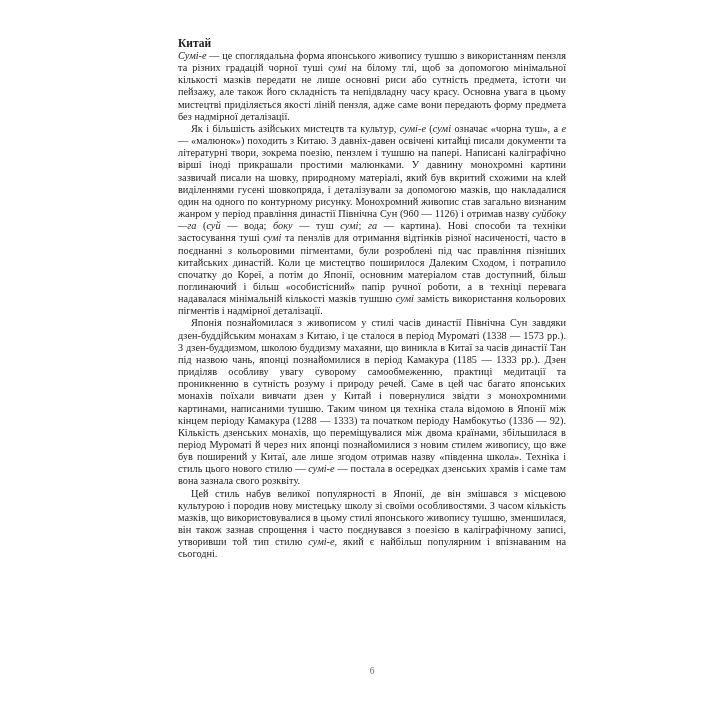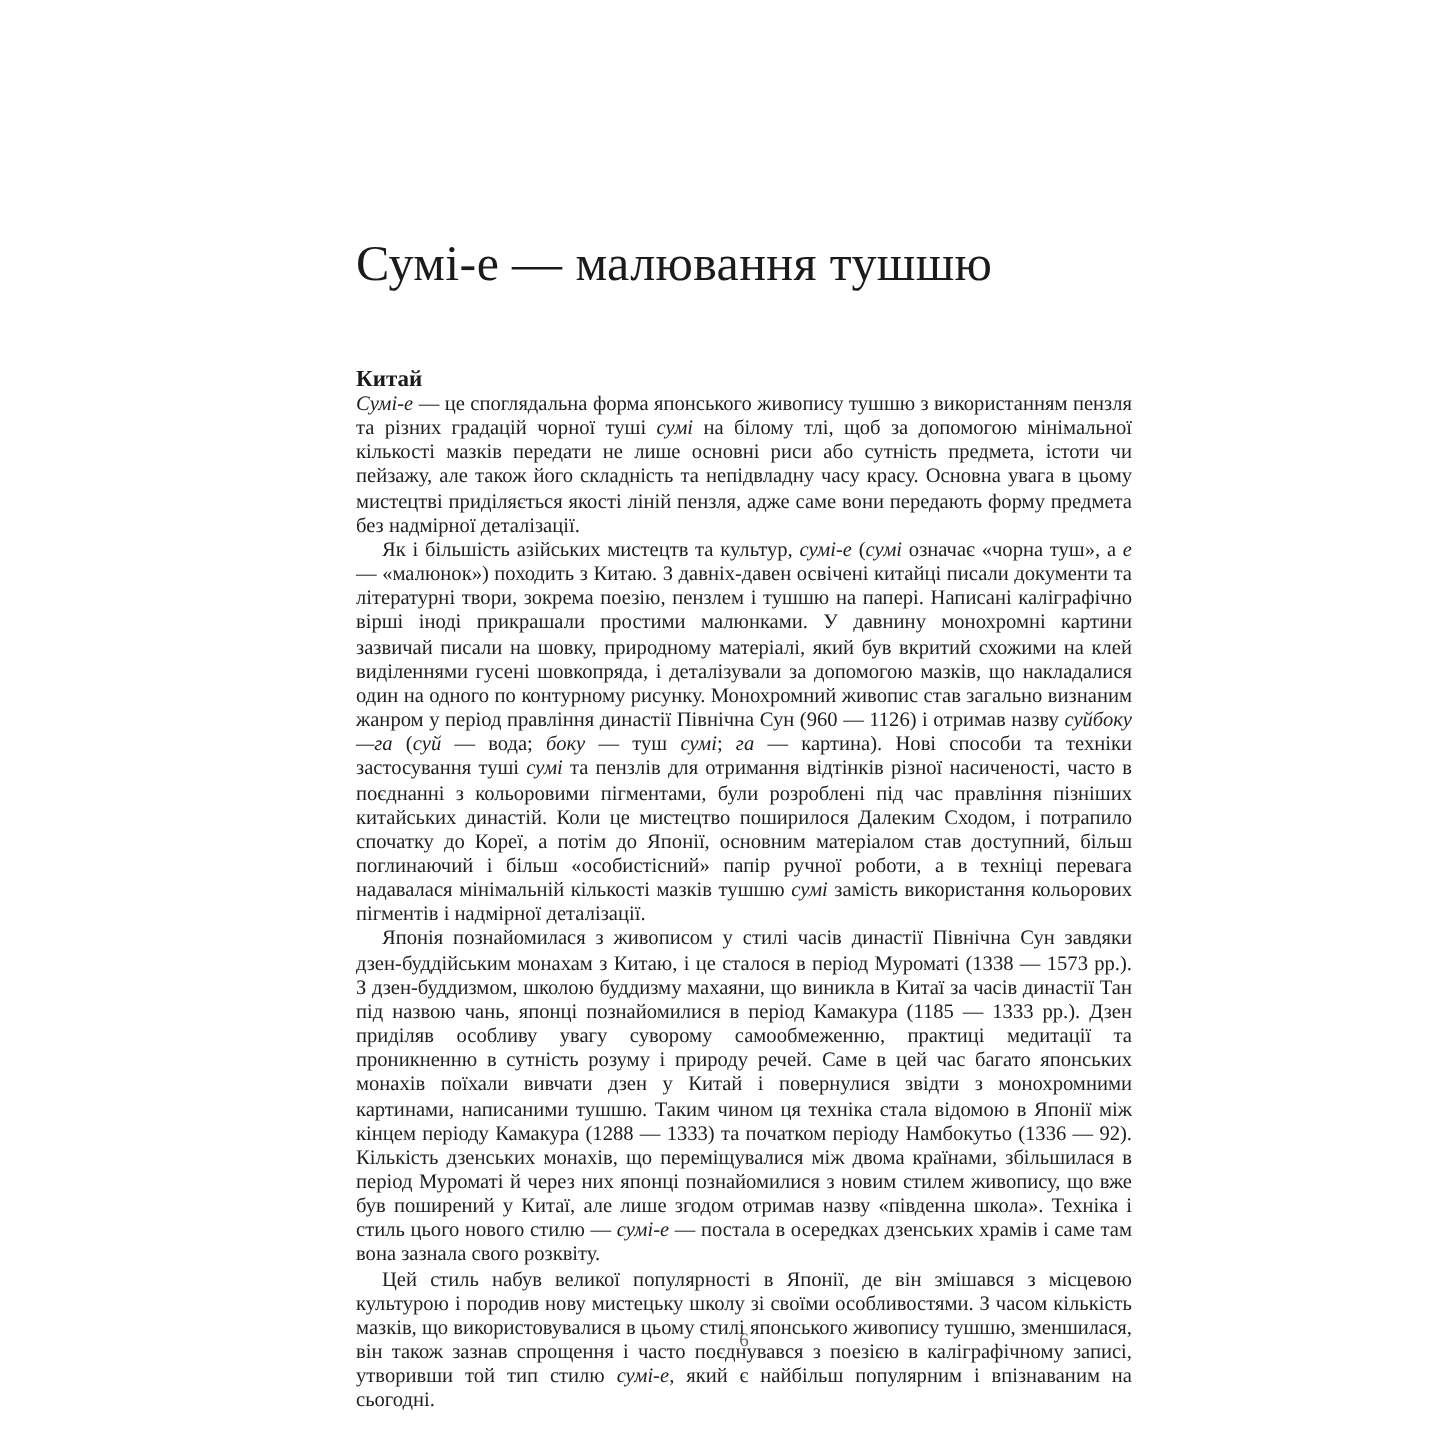--- a/index.html
+++ b/index.html
@@ -57,21 +57,20 @@
     width: 388px;
     text-align: center;
     font-size: 9.5px;
     color: #666666;
   }
 </style>
 </head>
 <body>
 
 <div class="text-column">
-  <h1 class="page-title">Сумі-е — малювання тушшю</h1>
   <h2 class="section-heading">Китай</h2>
   <div class="body-text">
       <p><em>Сумі-е</em><span> — це споглядальна форма японського живопису тушшю з використанням пензля та різних градацій чорної туші </span><em>сумі</em><span> на білому тлі, щоб за допомогою мінімальної кількості мазків передати не лише основні риси або сутність предмета, істоти чи пейзажу, але також його складність та непідвладну часу красу. Основна увага в цьому мистецтві приділяється якості ліній пензля, адже саме вони передають форму предмета без надмірної деталізації.</span></p>
       <p class="indent"><span>Як і більшість азійських мистецтв та культур, </span><em>сумі-е</em><span> (</span><em>сумі</em><span> означає «чорна туш», а </span><em>е</em><span> — «малюнок») походить з Китаю. З давніх-давен освічені китайці писали документи та літературні твори, зокрема поезію, пензлем і тушшю на папері. Написані каліграфічно вірші іноді прикрашали простими малюнками. У давнину монохромні картини зазвичай писали на шовку, природному матеріалі, який був вкритий схожими на клей виділеннями гусені шовкопряда, і деталізували за допомогою мазків, що накладалися один на одного по контурному рисунку. Монохромний живопис став загально визнаним жанром у період правління династії Північна Сун (960 — 1126) і отримав назву </span><em>суйбоку—га</em><span> (</span><em>суй</em><span> — вода; </span><em>боку</em><span> — туш </span><em>сумі</em><span>; </span><em>га</em><span> — картина). Нові способи та техніки застосування туші </span><em>сумі</em><span> та пензлів для отримання відтінків різної насиченості, часто в поєднанні з кольоровими пігментами, були розроблені під час правління пізніших китайських династій. Коли це мистецтво поширилося Далеким Сходом, і потрапило спочатку до Кореї, а потім до Японії, основним матеріалом став доступний, більш поглинаючий і більш «особистісний» папір ручної роботи, а в техніці перевага надавалася мінімальній кількості мазків тушшю </span><em>сумі</em><span> замість використання кольорових пігментів і надмірної деталізації.</span></p>
       <p class="indent"><span>Японія познайомилася з живописом у стилі часів династії Північна Сун завдяки дзен-буддійським монахам з Китаю, і це сталося в період Муроматі (1338 — 1573 рр.). З дзен-буддизмом, школою буддизму махаяни, що виникла в Китаї за часів династії Тан під назвою чань, японці познайомилися в період Камакура (1185 — 1333 рр.). Дзен приділяв особливу увагу суворому самообмеженню, практиці медитації та проникненню в сутність розуму і природу речей. Саме в цей час багато японських монахів поїхали вивчати дзен у Китай і повернулися звідти з монохромними картинами, написаними тушшю. Таким чином ця техніка стала відомою в Японії між кінцем періоду Камакура (1288 — 1333) та початком періоду Намбокутьо (1336 — 92). Кількість дзенських монахів, що переміщувалися між двома країнами, збільшилася в період Муроматі й через них японці познайомилися з новим стилем живопису, що вже був поширений у Китаї, але лише згодом отримав назву «південна школа». Техніка і стиль цього нового стилю — </span><em>сумі-е</em><span> — постала в осередках дзенських храмів і саме там вона зазнала свого розквіту.</span></p>
       <p class="indent"><span>Цей стиль набув великої популярності в Японії, де він змішався з місцевою культурою і породив нову мистецьку школу зі своїми особливостями. З часом кількість мазків, що використовувалися в цьому стилі японського живопису тушшю, зменшилася, він також зазнав спрощення і часто поєднувався з поезією в каліграфічному записі, утворивши той тип стилю </span><em>сумі-е</em><span>, який є найбільш популярним і впізнаваним на сьогодні.</span></p>
     </div>
 </div>
 
 <div class="page-number">6</div>

